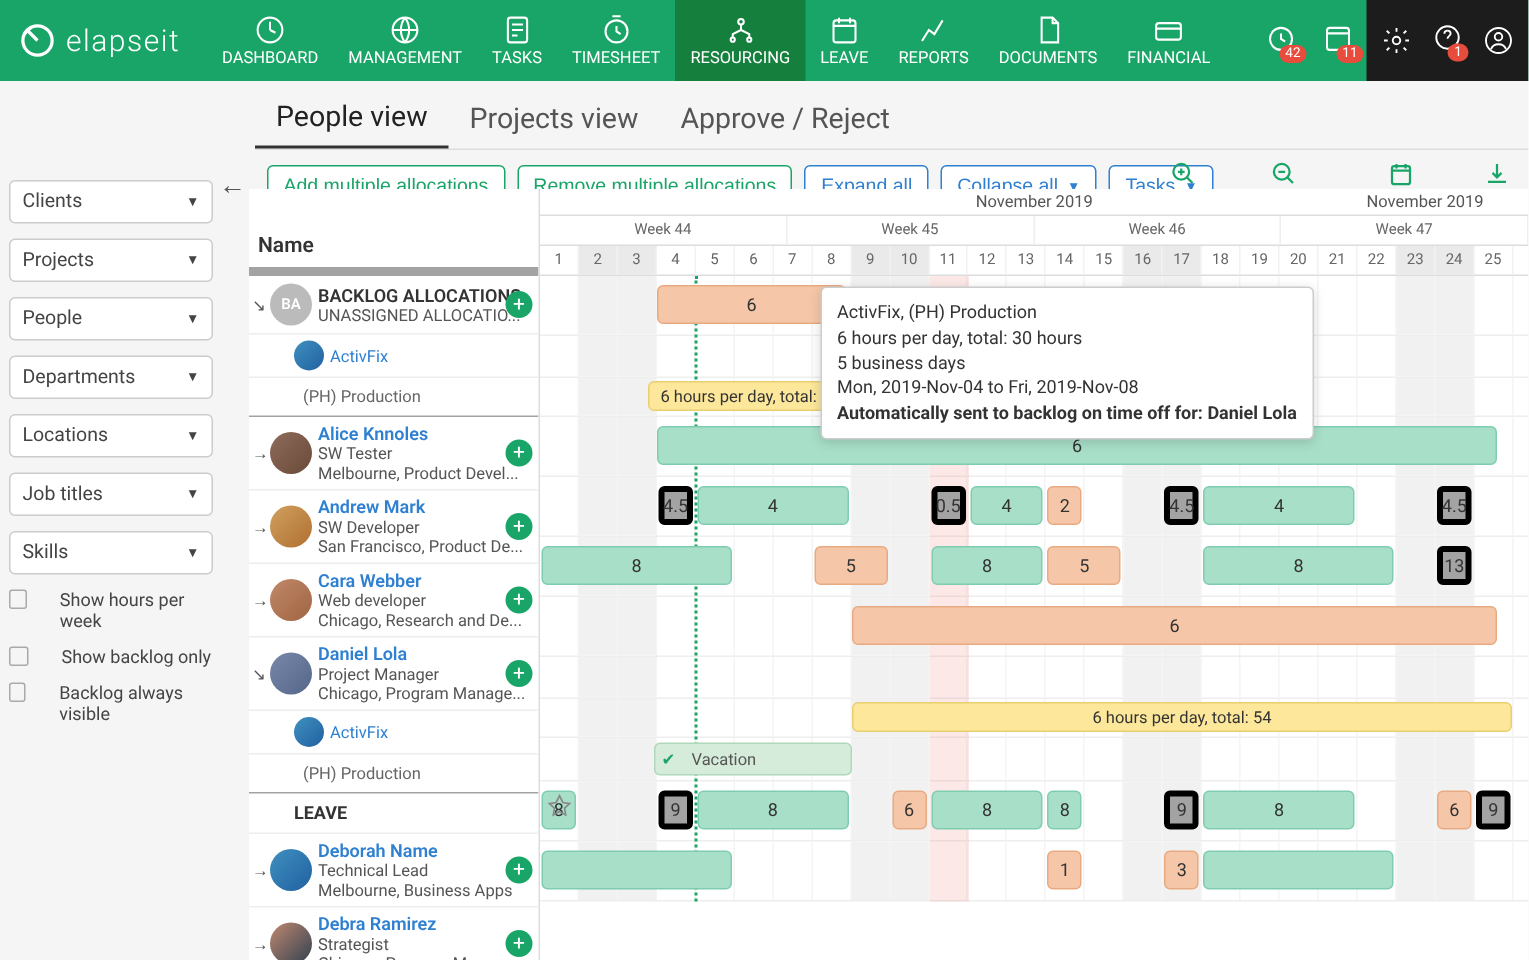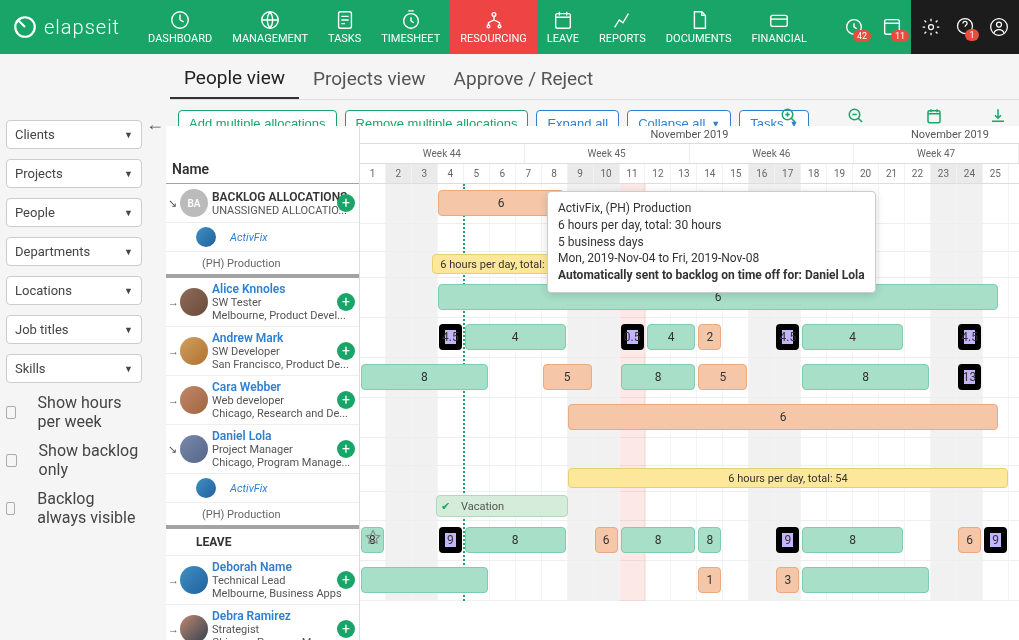--- a/index.html
+++ b/index.html
@@ -4,21 +4,21 @@
 <style>
 * { box-sizing: border-box; margin: 0; padding: 0; }
 body { font-family: -apple-system, "Segoe UI", Roboto, Arial, sans-serif; font-size: 13px; color: #333; background: #f5f5f5; width: 1019px; height: 640px; overflow: hidden; position: relative; }
 
 
 .topnav { background: #1aa568; height: 54px; display: flex; align-items: center; color: #fff; }
 .logo { display: flex; align-items: center; gap: 6px; padding: 0 18px 0 12px; font-size: 20px; font-weight: 300; letter-spacing: 1px; }
 .logo svg { width: 26px; height: 26px; }
 .nav-items { display: flex; gap: 0; height: 100%; }
 .nav-item { display: flex; flex-direction: column; align-items: center; justify-content: center; padding: 0 10px; font-size: 11px; cursor: pointer; position: relative; }
-.nav-item.active { background: #ef4444; text-align: center; }
+.nav-item.active { background: #15803d; text-align: center; }
 .nav-item svg { width: 22px; height: 22px; margin-bottom: 1px; }
 .topnav-right { margin-left: auto; display: flex; align-items: center; height: 100%; }
 .topnav-right .badge-wrap { position: relative; padding: 0 8px; cursor: pointer; }
 .topnav-right .badge-wrap svg { width: 22px; height: 22px; }
 .badge { position: absolute; bottom: -2px; right: 2px; background: #e74c3c; color: #fff; font-size: 9px; border-radius: 8px; padding: 1px 4px; min-width: 14px; text-align: center; }
 .topnav-dark { background: #1c1c1c; height: 100%; display: flex; align-items: center; padding: 0 10px; gap: 14px; }
 .topnav-dark svg { width: 20px; height: 20px; cursor: pointer; }
 .help-wrap { position: relative; }
 
 
@@ -31,43 +31,43 @@
 .back-arrow { font-size: 18px; color: #555; cursor: pointer; margin-right: 6px; }
 .btn-outline { border: 1px solid #1aa568; color: #1aa568; background: #fff; padding: 5px 10px; border-radius: 4px; font-size: 13px; cursor: pointer; display: inline-flex; align-items: center; gap: 4px; }
 .btn-outline.blue { border-color: #2f80d0; color: #2f80d0; }
 .toolbar-right { position: absolute; right: 10px; display: flex; gap: 20px; }
 .zoom-col { display: flex; flex-direction: column; align-items: center; color: #1aa568; font-size: 12px; cursor: pointer; gap: 2px; }
 .zoom-col svg { width: 18px; height: 18px; }
 
 
 .sidebar { position: absolute; left: 6px; top: 120px; width: 136px; display: flex; flex-direction: column; gap: 10px; }
 .filter-dd { border: 1px solid #ccc; border-radius: 4px; background: #fff; padding: 6px 8px; font-size: 13px; color: #444; display: flex; justify-content: space-between; align-items: center; cursor: pointer; }
-.cb-row { display: flex; align-items: center; gap: 22px; font-size: 16px; color: #444; cursor: pointer; }
+.cb-row { display: flex; gap: 22px; font-size: 12px; color: #444; cursor: pointer; }
 .cb-row .cb { width: 13px; height: 13px; border: 1px solid #aaa; border-radius: 2px; }
 
 
 .gridwrap { position: absolute; left: 166px; right: 0; top: 126px; bottom: 0; display: flex; }
 .leftcol { width: 194px; flex-shrink: 0; border-right: 1px solid #ddd; overflow: hidden; background: #fff; }
-.leftcol-header { height: 58px; border-bottom: 1px solid #a3a3a3; display: flex; align-items: flex-end; padding: 0 6px 6px; font-weight: 600; font-size: 14px; color: #333; }
+.leftcol-header { height: 58px; border-bottom: 6px solid #a3a3a3; display: flex; align-items: flex-end; padding: 0 6px 6px; font-weight: 600; font-size: 14px; color: #333; }
 .person-row { display: flex; align-items: center; padding: 4px 2px; border-bottom: 1px solid #eee; position: relative; min-height: 39px; }
 .arrow-toggle { font-size: 11px; color: #555; width: 12px; cursor: pointer; }
 .avatar { width: 28px; height: 28px; border-radius: 50%; background: #ccc; flex-shrink: 0; margin-right: 4px; display: flex; align-items: center; justify-content: center; color: #fff; font-size: 10px; font-weight: 600; }
 .avatar.av2 { background: linear-gradient(135deg,#8e6b5a,#6b4a3a); }
 .avatar.av3 { background: linear-gradient(135deg,#d0a060,#b07030); }
 .avatar.av4 { background: linear-gradient(135deg,#c0886a,#a06540); }
 .avatar.av5 { background: linear-gradient(135deg,#7788aa,#556688); }
 .avatar.av6 { background: linear-gradient(135deg,#4090c0,#2060a0); }
 .avatar.av7 { background: linear-gradient(135deg,#c08870,#304050); }
 .ptext { flex: 1; overflow: hidden; }
 .pname { color: #2f80d0; font-weight: 600; font-size: 12px; white-space: nowrap; overflow: hidden; text-overflow: ellipsis; }
 .prole, .ploc { font-size: 11px; color: #555; white-space: nowrap; overflow: hidden; text-overflow: ellipsis; }
 .plus-btn { width: 18px; height: 18px; border-radius: 50%; background: #1aa568; color: #fff; display: flex; align-items: center; justify-content: center; font-size: 14px; position: absolute; right: 4px; cursor: pointer; }
-.subproj-row { padding: 4px 0 4px 30px; font-size: 11px; color: #2f80d0; border-bottom: 1px solid #eee; min-height: 28px; display: flex; align-items: center; gap: 14px; font-style: italic; }
+.subproj-row { padding: 4px 0 4px 30px; font-size: 11px; color: #2f80d0; border-bottom: 1px solid #eee; min-height: 28px; display: flex; align-items: center; gap: 4px; }
 .subproj-row .mini-av { width: 20px; height: 20px; border-radius: 50%; background: linear-gradient(135deg,#4090c0,#2060a0); }
-.phase-row { padding: 4px 0 4px 36px; font-size: 11px; color: #666; border-bottom: 4px solid #a3a3a3; min-height: 26px; display: flex; align-items: center; }
+.phase-row { padding: 4px 0 4px 36px; font-size: 11px; color: #666; border-bottom: 1px solid #a3a3a3; min-height: 26px; display: flex; align-items: center; }
 .section-row { padding: 6px 0 6px 30px; font-weight: 700; font-size: 12px; border-bottom: 1px solid #eee; }
 
 .rightcol { flex: 1; overflow: hidden; background: #fff; position: relative; }
 .tl-head1 { height: 18px; border-bottom: 1px solid #ddd; text-align: center; font-size: 11px; color: #555; line-height: 18px; }
 .tl-head2 { height: 20px; border-bottom: 1px solid #ddd; display: flex; }
 .wk { flex: 1; text-align: center; font-size: 10px; color: #666; border-right: 1px solid #eee; line-height: 20px; }
 .tl-head3 { height: 20px; border-bottom: 1px solid #ddd; display: flex; position: relative; }
 .day { width: 25.96px; text-align: center; font-size: 10px; color: #666; border-right: 1px solid #f2f2f2; line-height: 20px; flex-shrink: 0; }
 .day.we { background: #eaeaea; }
 
@@ -80,21 +80,21 @@
 
 .bg-cols { position: absolute; inset: 0; display: flex; pointer-events: none; z-index: 0; }
 .bgc { width: 25.96px; flex-shrink: 0; border-right: 1px solid #f4f4f4; }
 .bgc.we { background: #f1f1f1; }
 .today-line { position: absolute; top: 0; bottom: 0; width: 26px; background: rgba(231,76,60,0.12); pointer-events: none; z-index: 1; }
 .dashed-line { position: absolute; top: 0; bottom: 0; border-left: 2px dotted #1aa568; z-index: 2; }
 
 .bar { position: absolute; height: 26px; top: 6px; border-radius: 4px; display: flex; align-items: center; justify-content: center; font-size: 12px; color: #333; cursor: pointer; z-index: 3; }
 .bar.green { background: #a8dfc9; border: 1px solid #7fcdb0; }
 .bar.orange { background: #f5c7a8; border: 1px solid #e8aa80; }
-.bar.red { background: #c4b5fd; border: 6px solid #000000; }
+.bar.red { background: #a3a3a3; border: 4px solid #000000; }
 .bar.yellow { background: #fce79a; border: 1px solid #e8d070; font-size: 11px; }
 .bar.vac { background: #d4ecd9; border: 1px solid #b0d8bb; color: #555; font-size: 11px; }
 .bar .chk { position: absolute; left: 4px; color: #1aa568; font-size: 11px; }
 
 .pin-icon { position: absolute; top: 8px; width: 18px; height: 18px; color: #888; z-index: 4; }
 
 
 .tooltip { position: absolute; left: 547px; top: 191px; background: #fff; border: 1px solid #ccc; border-radius: 4px; box-shadow: 0 2px 8px rgba(0,0,0,0.15); padding: 8px 10px; font-size: 12px; color: #333; z-index: 200; max-width: 370px; line-height: 1.4; }
 .tooltip .tt-bold { font-weight: 700; }
 

